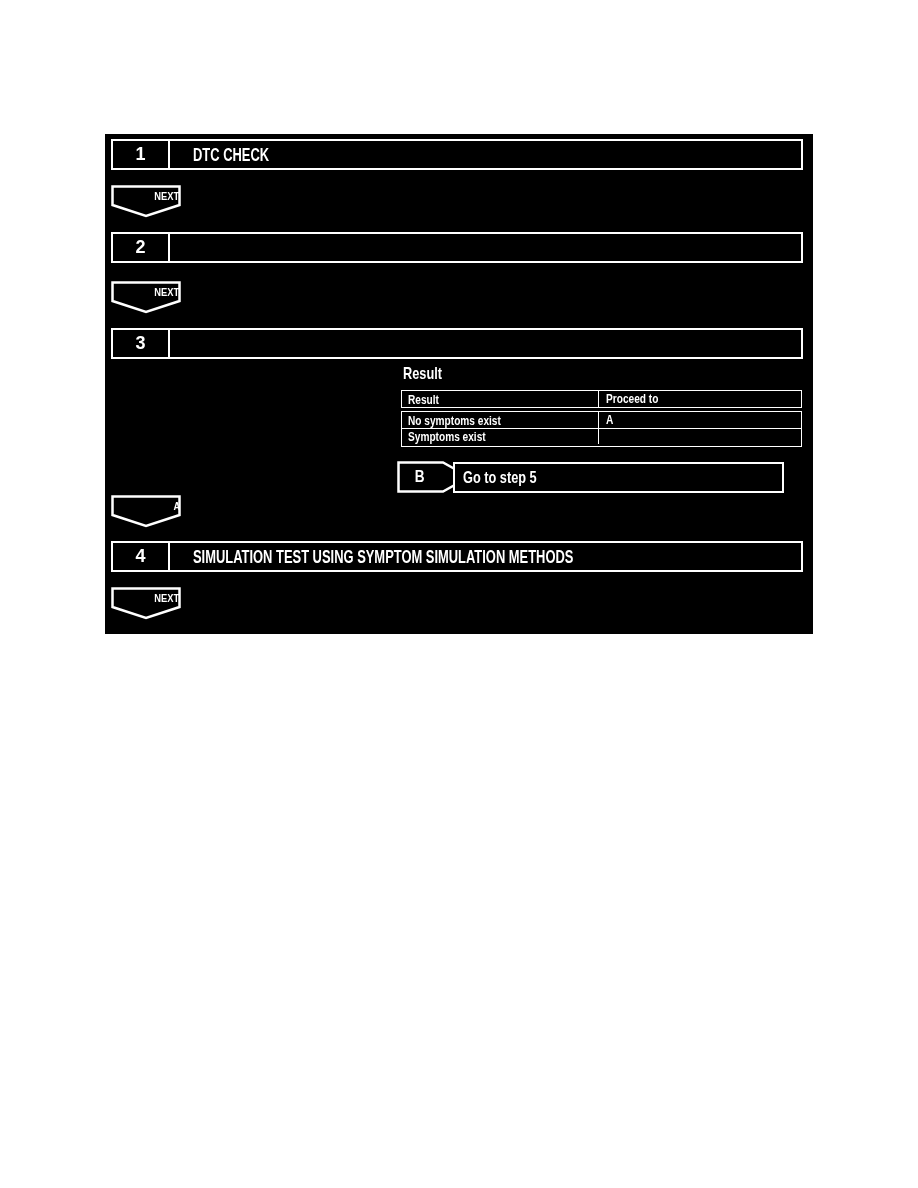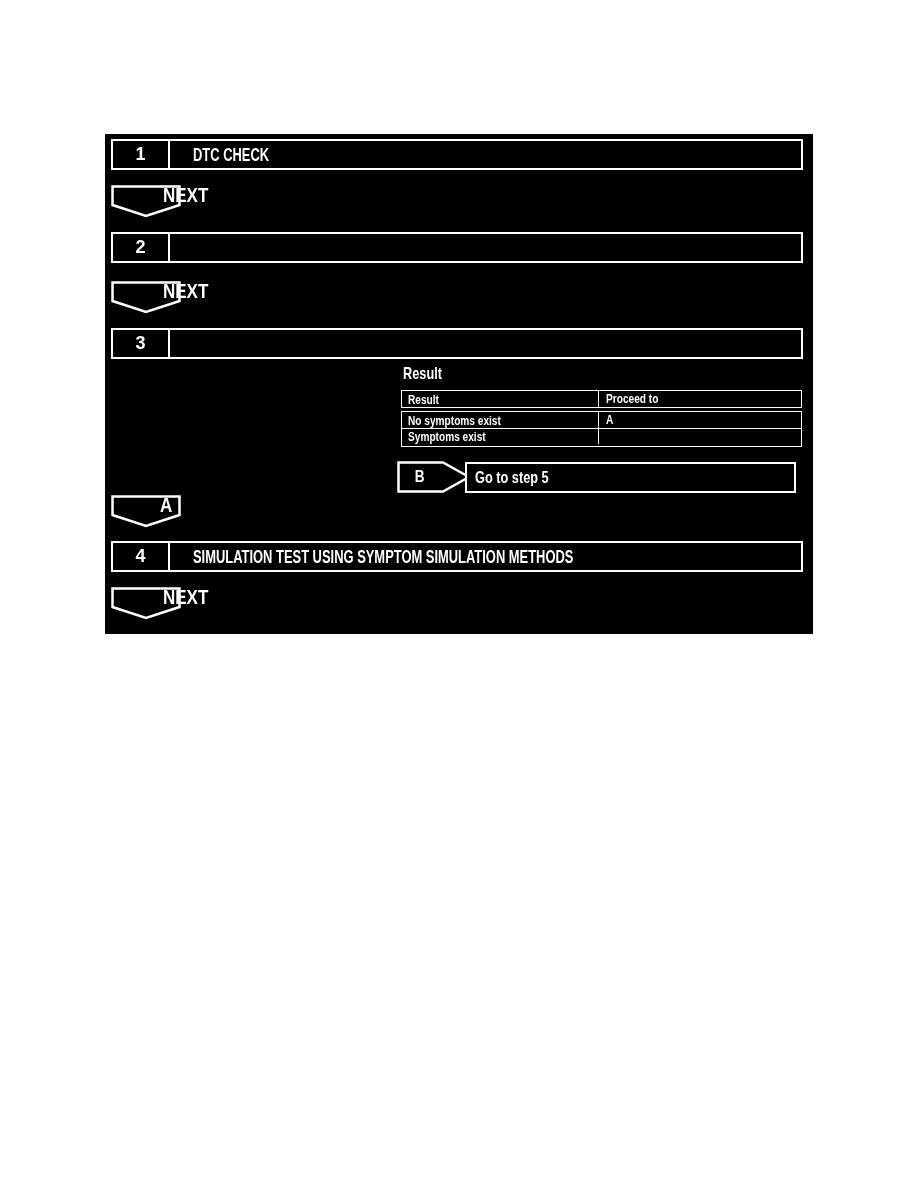--- a/index.html
+++ b/index.html
@@ -31,22 +31,22 @@
   
   .cx68 { display:inline-block; transform:scaleX(0.68); transform-origin:0 50%; }
   .cx75 { display:inline-block; transform:scaleX(0.75); transform-origin:0 50%; }
   .cx85 { display:inline-block; transform:scaleX(0.85); transform-origin:50% 50%; }
 
   
   .connector { position:absolute; left:6px; width:70px; height:33px; }
   .connector svg { position:absolute; left:0; top:0; display:block; }
   .connector .clabel {
     position:absolute; left:0; top:1px; width:100%; height:19px;
-    display:flex; align-items:center; justify-content:flex-start;
-    color:#ffffff; font-weight:bold; font-size:20px;margin-left:48px;
+    display:flex; align-items:center; justify-content:flex-end;
+    color:#ffffff; font-weight:bold; font-size:11px;
   }
   .n1 { top:51px; } .n2 { top:147px; } .ca { top:361px; } .n3 { top:453px; }
 
   
   .result-title {
     position:absolute; left:298px; top:230px;
     color:#ffffff; font-weight:bold; font-size:17px; white-space:nowrap;
   }
   .result-table {
     position:absolute; left:296px; top:256px; width:401px;
@@ -60,21 +60,21 @@
 
   
   .b-arrow { position:absolute; left:292px; top:327px; width:74px; height:32px; }
   .b-arrow svg { position:absolute; left:0; top:0; display:block; }
   .b-arrow .clabel {
     position:absolute; left:0; top:0; width:46px; height:100%;
     display:flex; align-items:center; justify-content:center;
     color:#ffffff; font-weight:bold; font-size:16px;
   }
   .goto-box {
-    position:absolute; left:360px; top:328px; width:331px; height:31px;
+    position:absolute; left:348px; top:328px; width:331px; height:31px;
     border:2px solid #ffffff; background:#000000;
     display:flex; align-items:center; padding-left:8px;
     color:#ffffff; font-weight:bold; font-size:17px; white-space:nowrap; overflow:hidden;
   }
 </style>
 </head>
 <body>
 
 <div class="flowchart">
 

